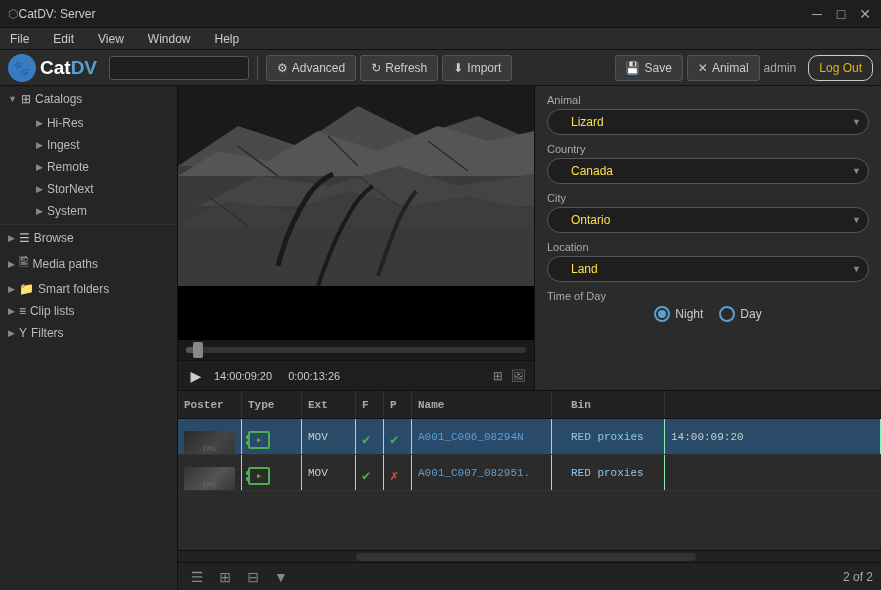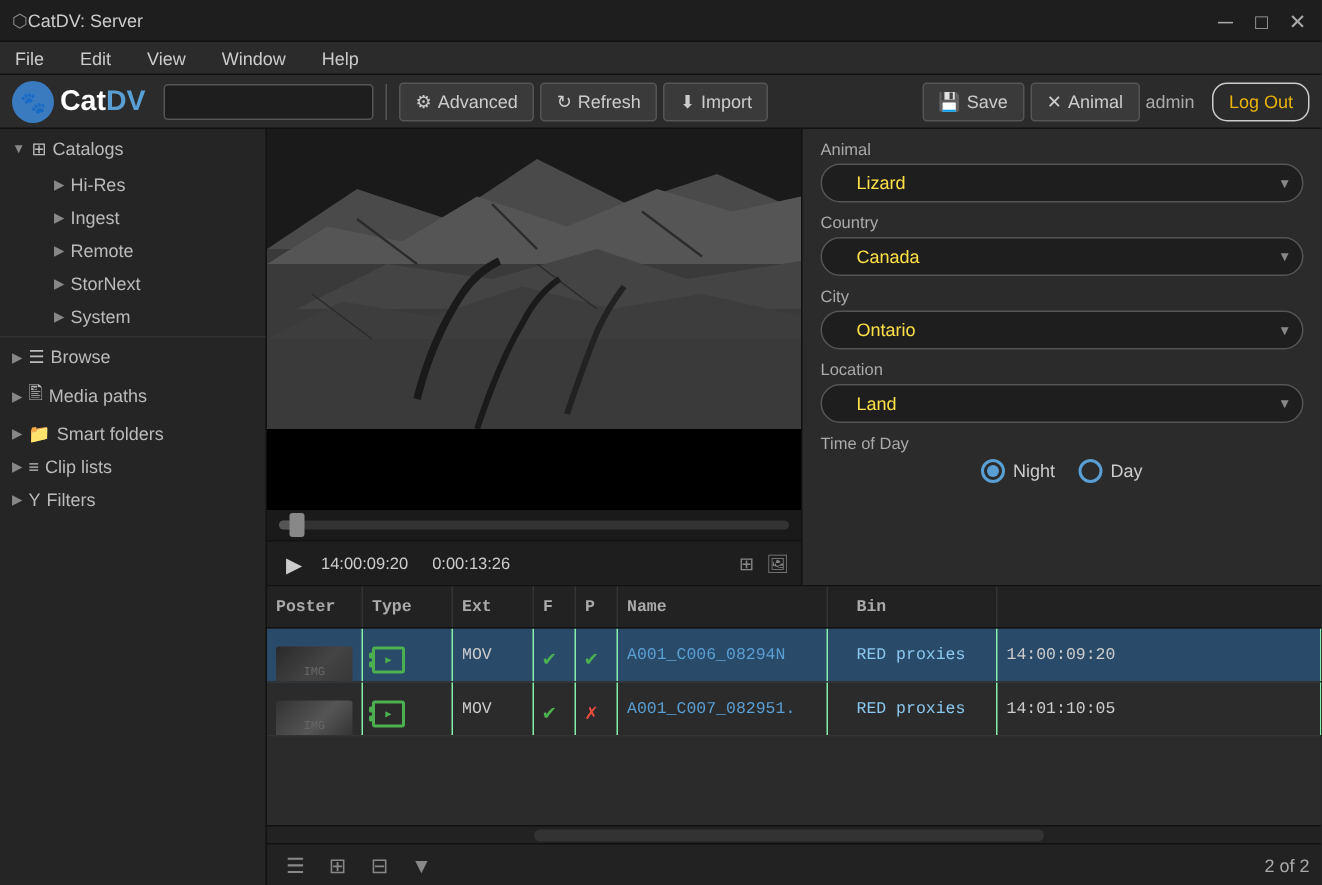--- a/index.html
+++ b/index.html
@@ -655,23 +655,20 @@
           </div>
           <div class="td col-p">
             <span class="red-x">✗</span>
           </div>
           <div class="td col-name">
             <span class="filename">A001_C007_082951.</span>
           </div>
           <div class="td col-bin">
             <span class="bin-text">RED proxies</span>
           </div>
-          <div class="td col-in">
-            <span class="time-text">14:01:10:05</span>
-          </div>
         </div>
       </div>
     </div>
 
     <div style="height: 12px; background: #222; border-top: 1px solid #111; position: relative;">
       <div style="position: absolute; left: 178px; top: 2px; height: 8px; width: 340px; background: #333; border-radius: 4px;"></div>
     </div>
 
     <div class="bottom-bar">
       <div class="bottom-icons">

